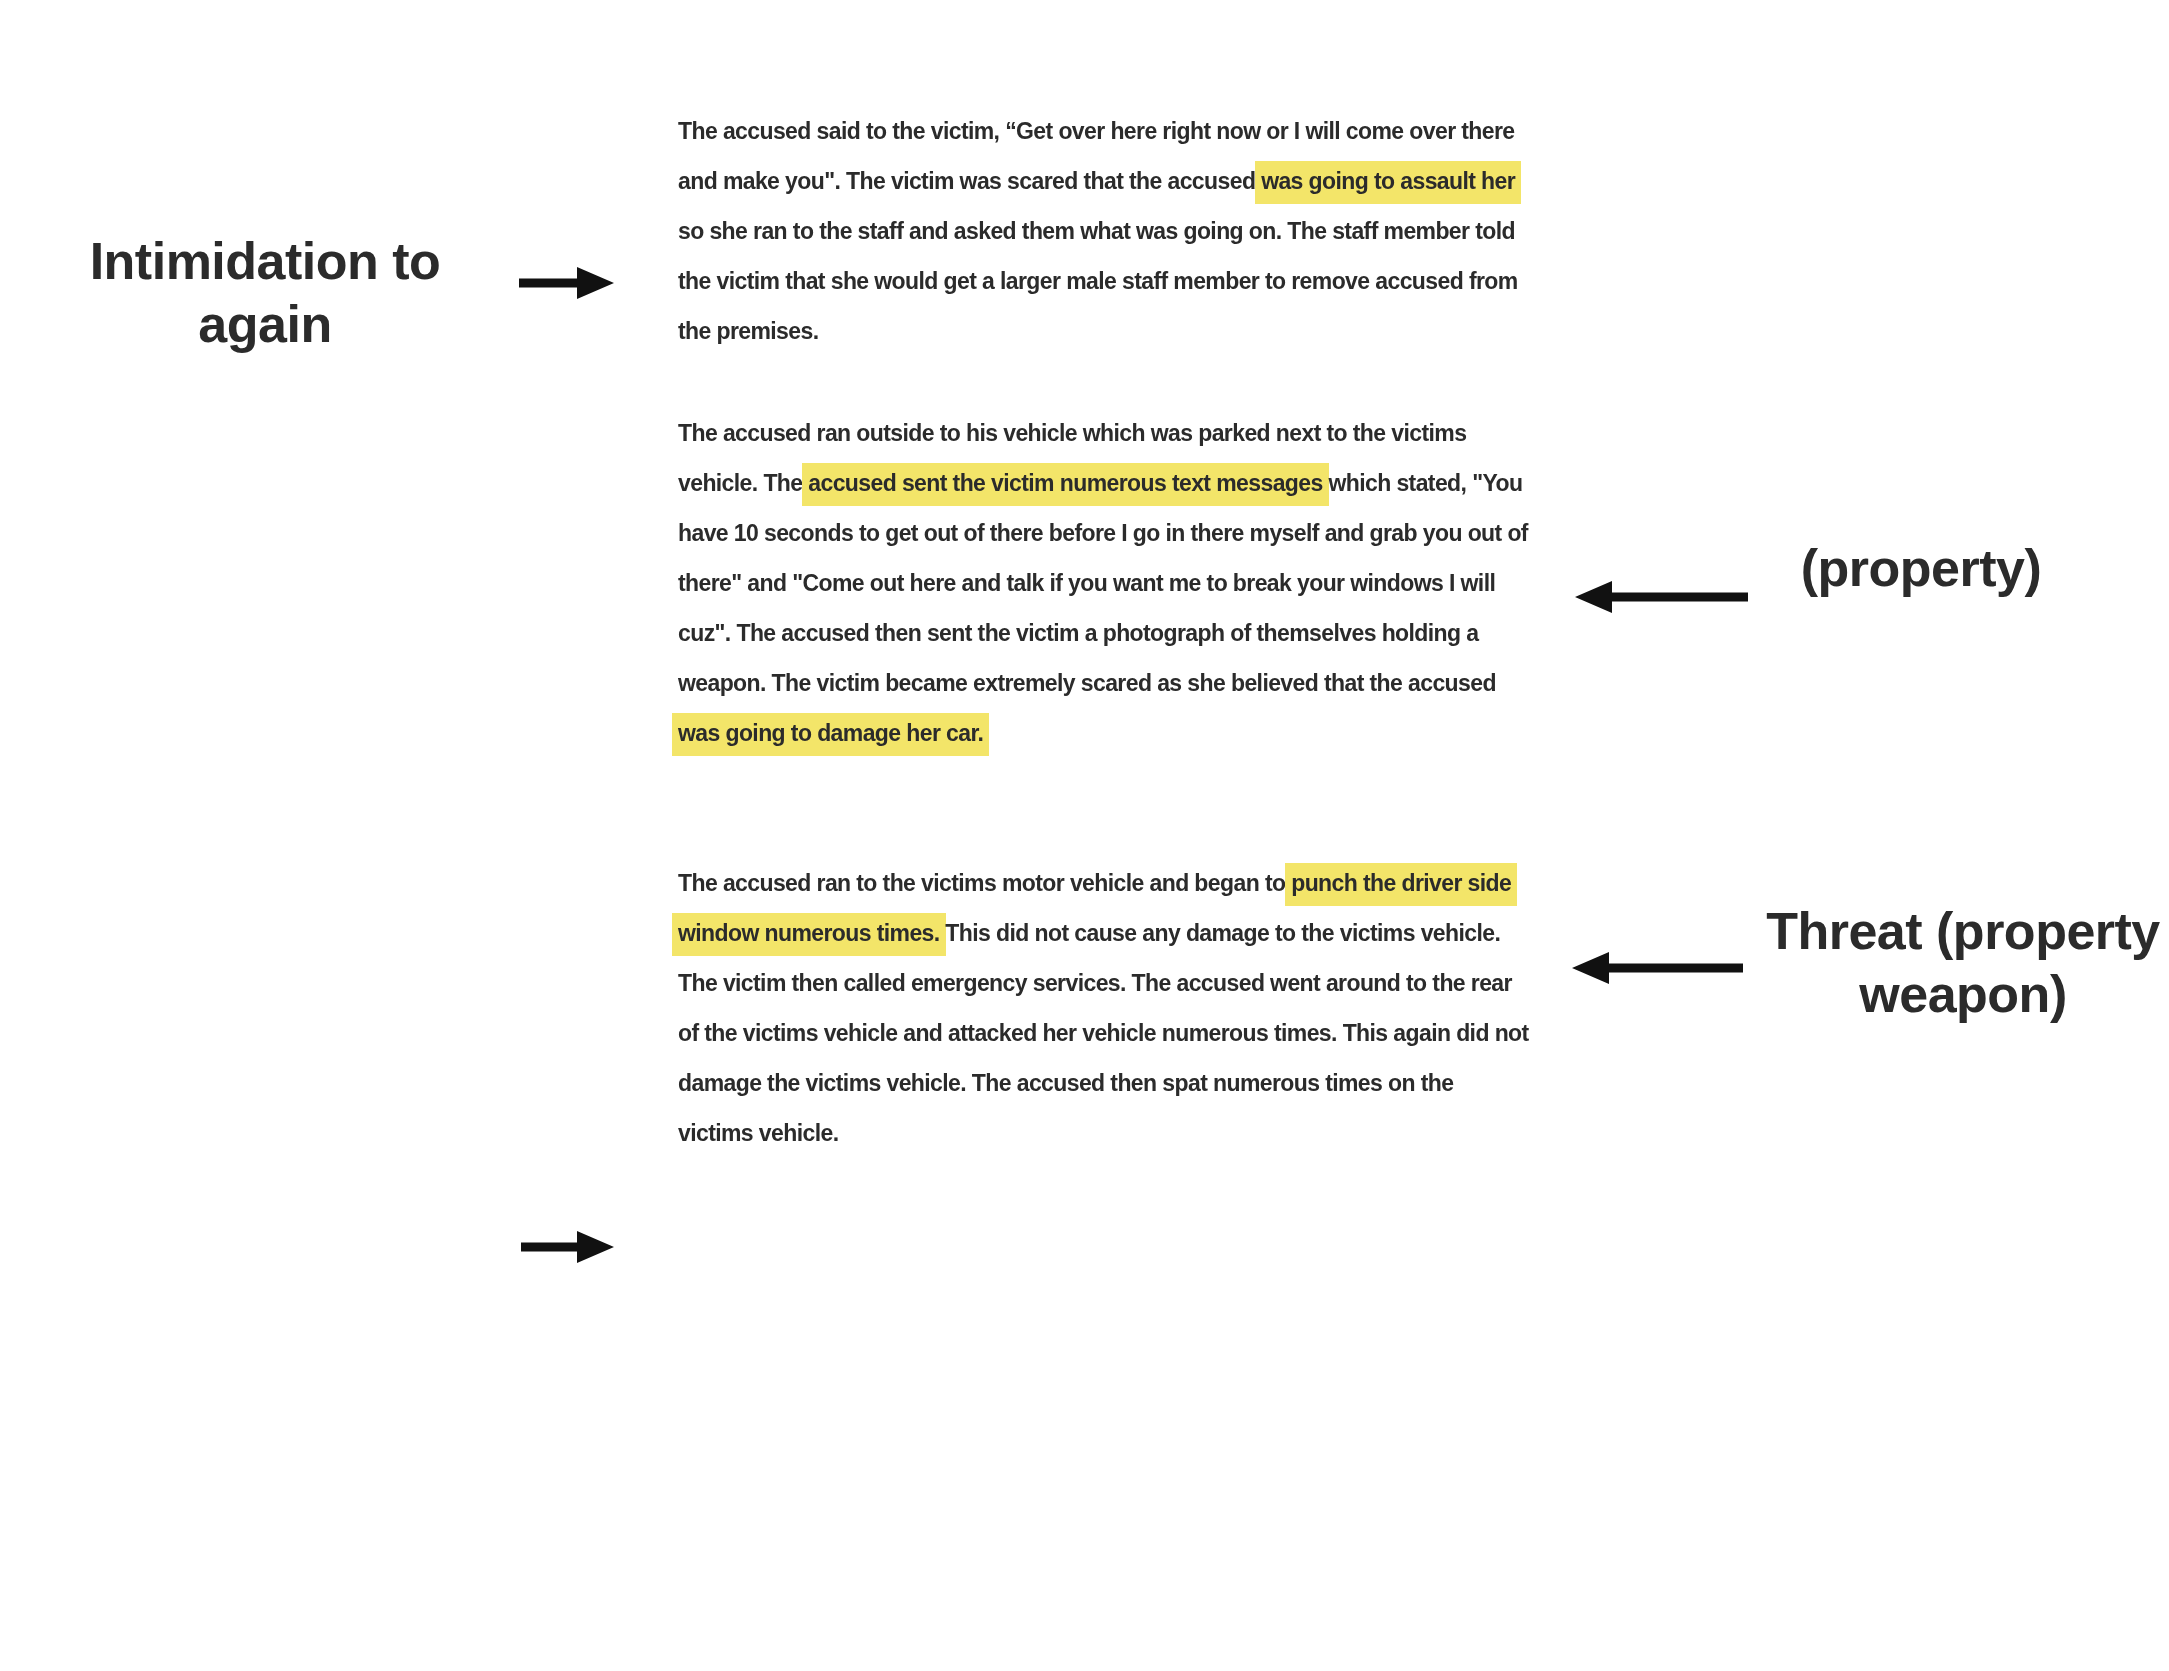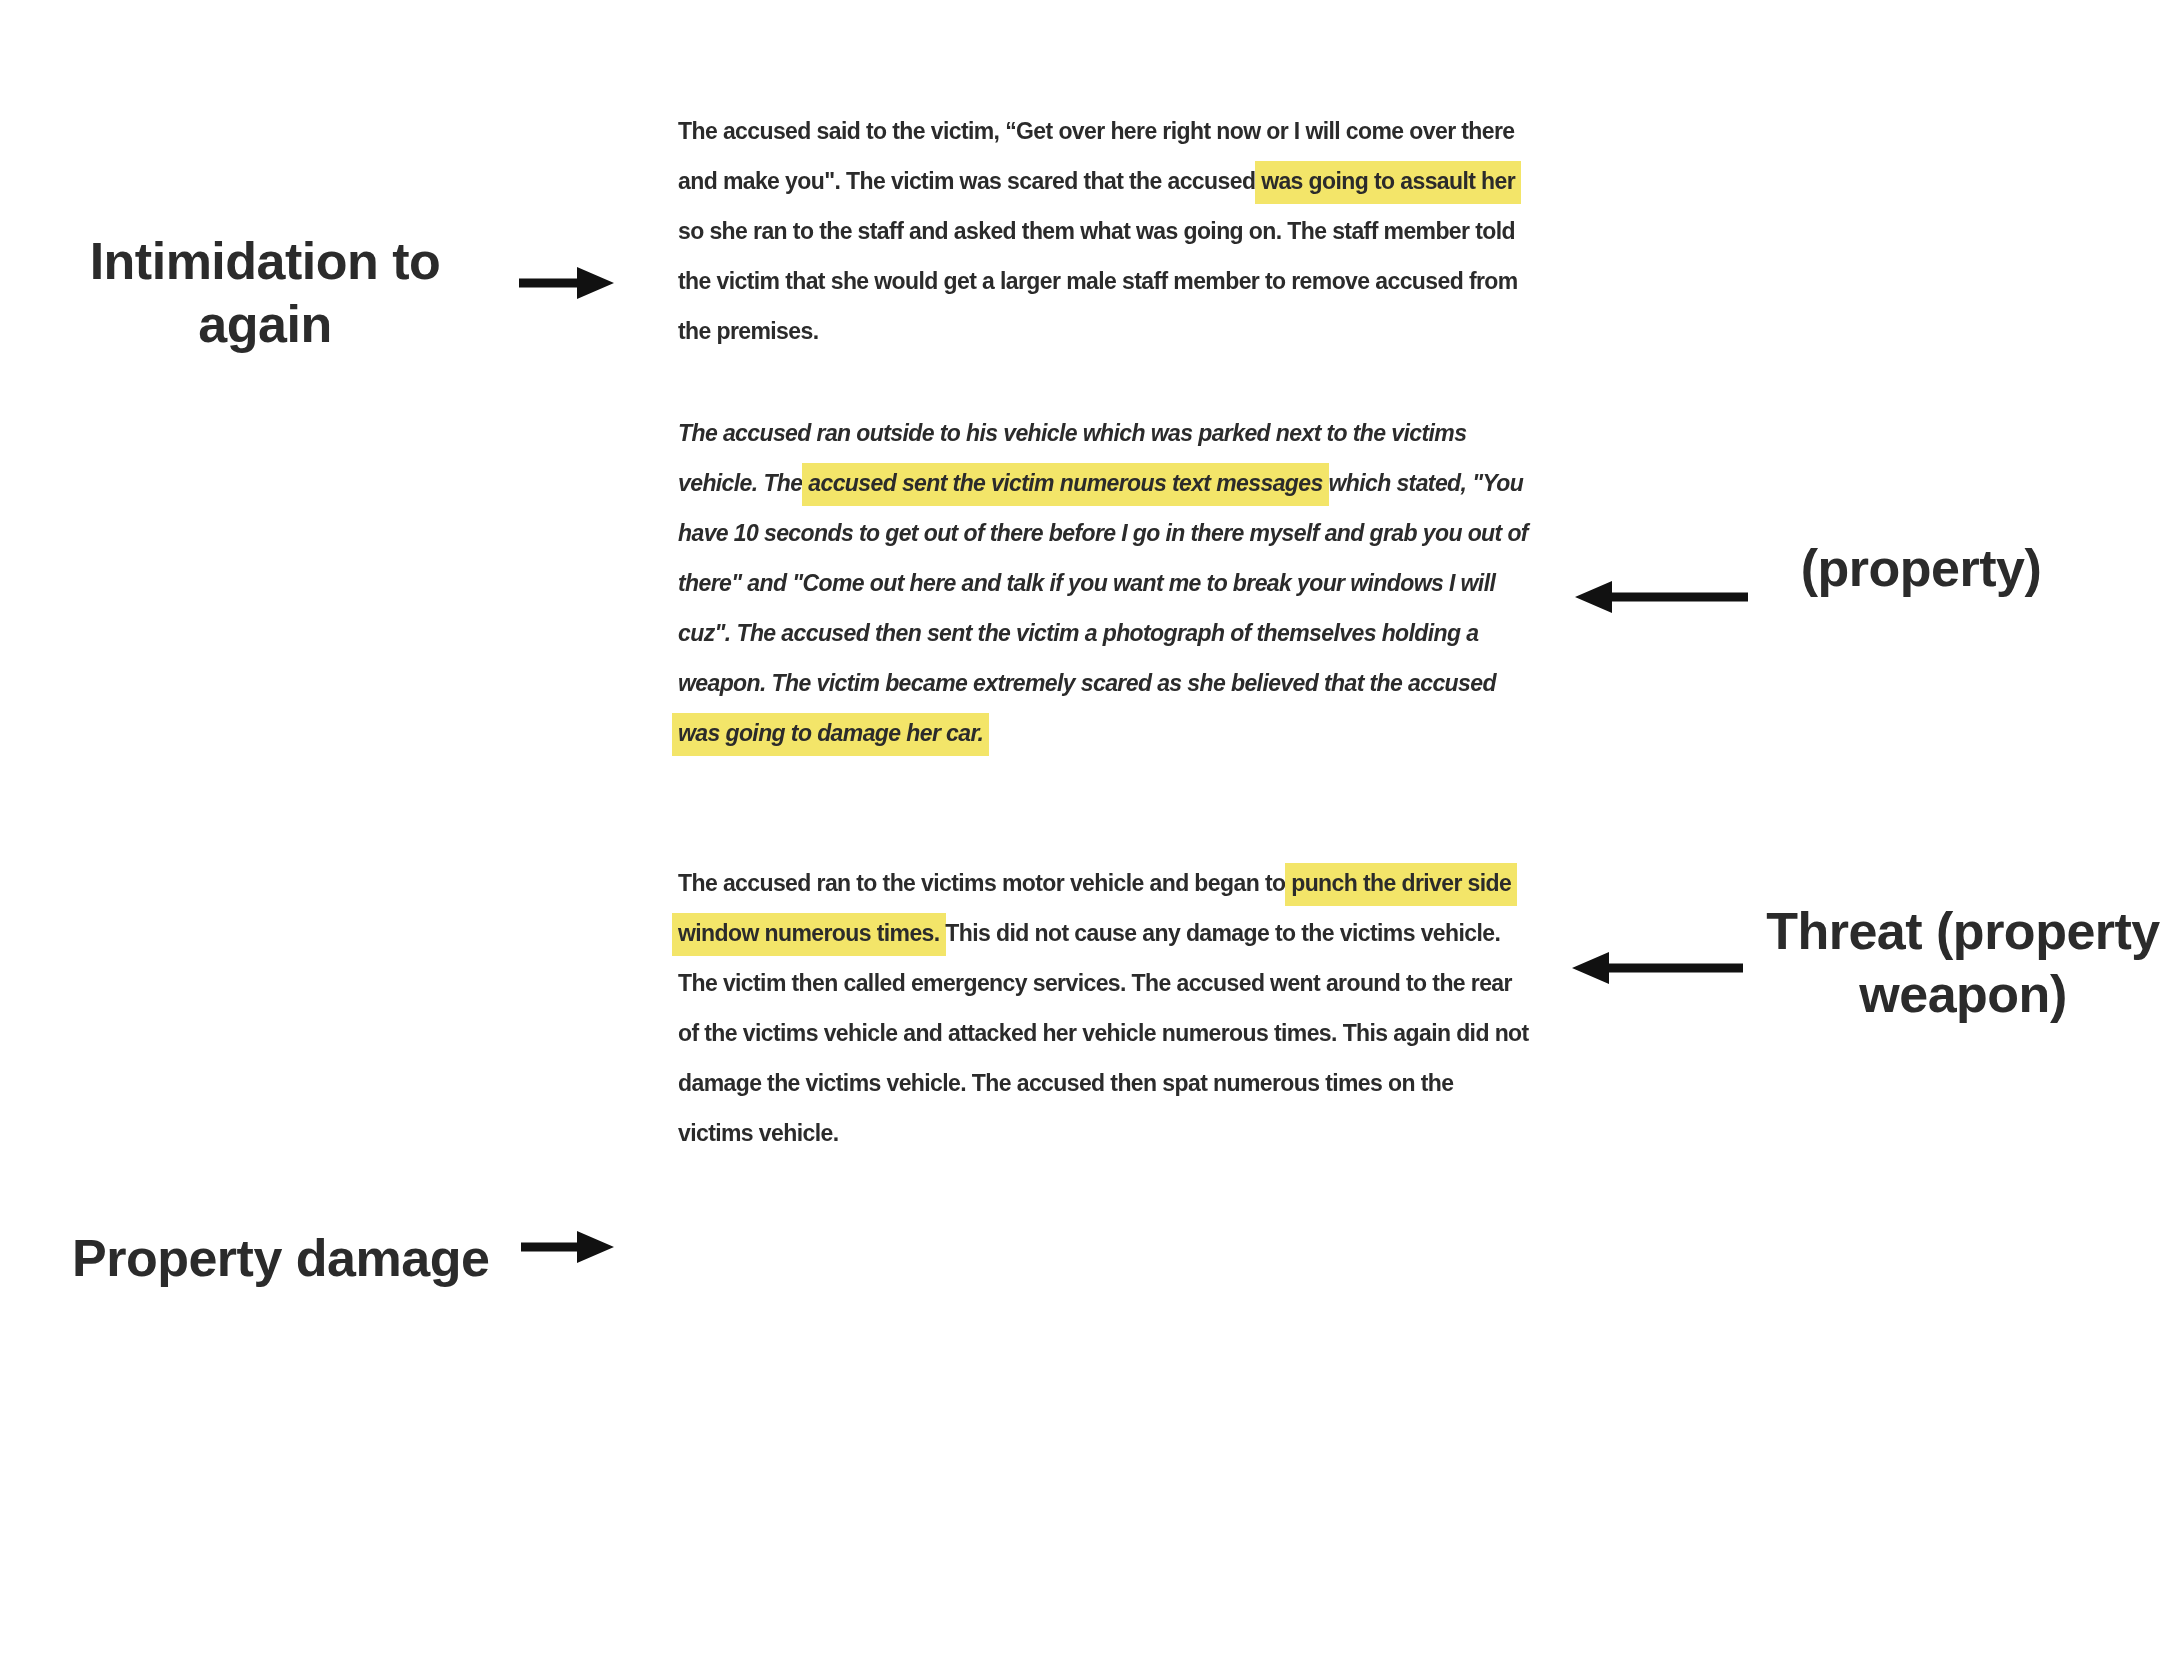--- a/index.html
+++ b/index.html
@@ -28,21 +28,21 @@
     left: 678px; top: 106px; width: 852px;
   }
   .para {
     margin: 0;
     font-size: 23px;
     line-height: 50px;
     font-weight: 600;
     letter-spacing: -0.6px;
     color: var(--text);
   }
-  .para.p2 { margin-top: 52px; font-style: italic; }
+  .para.p2 { margin-top: 52px; }
   .para.p3 { margin-top: 100px; }
   .para mark {
     background: var(--hl);
     color: inherit;
     padding: 7px 6px 10px;
     margin: 0 -6px;
     -webkit-box-decoration-break: clone;
     box-decoration-break: clone;
   }
   
@@ -87,23 +87,20 @@
 
   <div class="label label2">
     <div>(property)</div>
   </div>
 
   <div class="label label3">
     <div>Threat (property</div>
     <div>weapon)</div>
   </div>
 
-  <div class="label label4">
-    <div>Property damage</div>
-  </div>
 
   <svg class="arrow a1" width="97" height="34" viewBox="0 0 97 34" aria-hidden="true">
     <line x1="1" y1="17" x2="62" y2="17" stroke-width="9"></line>
     <polygon points="59,1 96,17 59,33"></polygon>
   </svg>
 
   <svg class="arrow a2" width="176" height="34" viewBox="0 0 176 34" aria-hidden="true">
     <polygon points="39,1 2,17 39,33"></polygon>
     <line x1="36" y1="17" x2="175" y2="17" stroke-width="9"></line>
   </svg>

